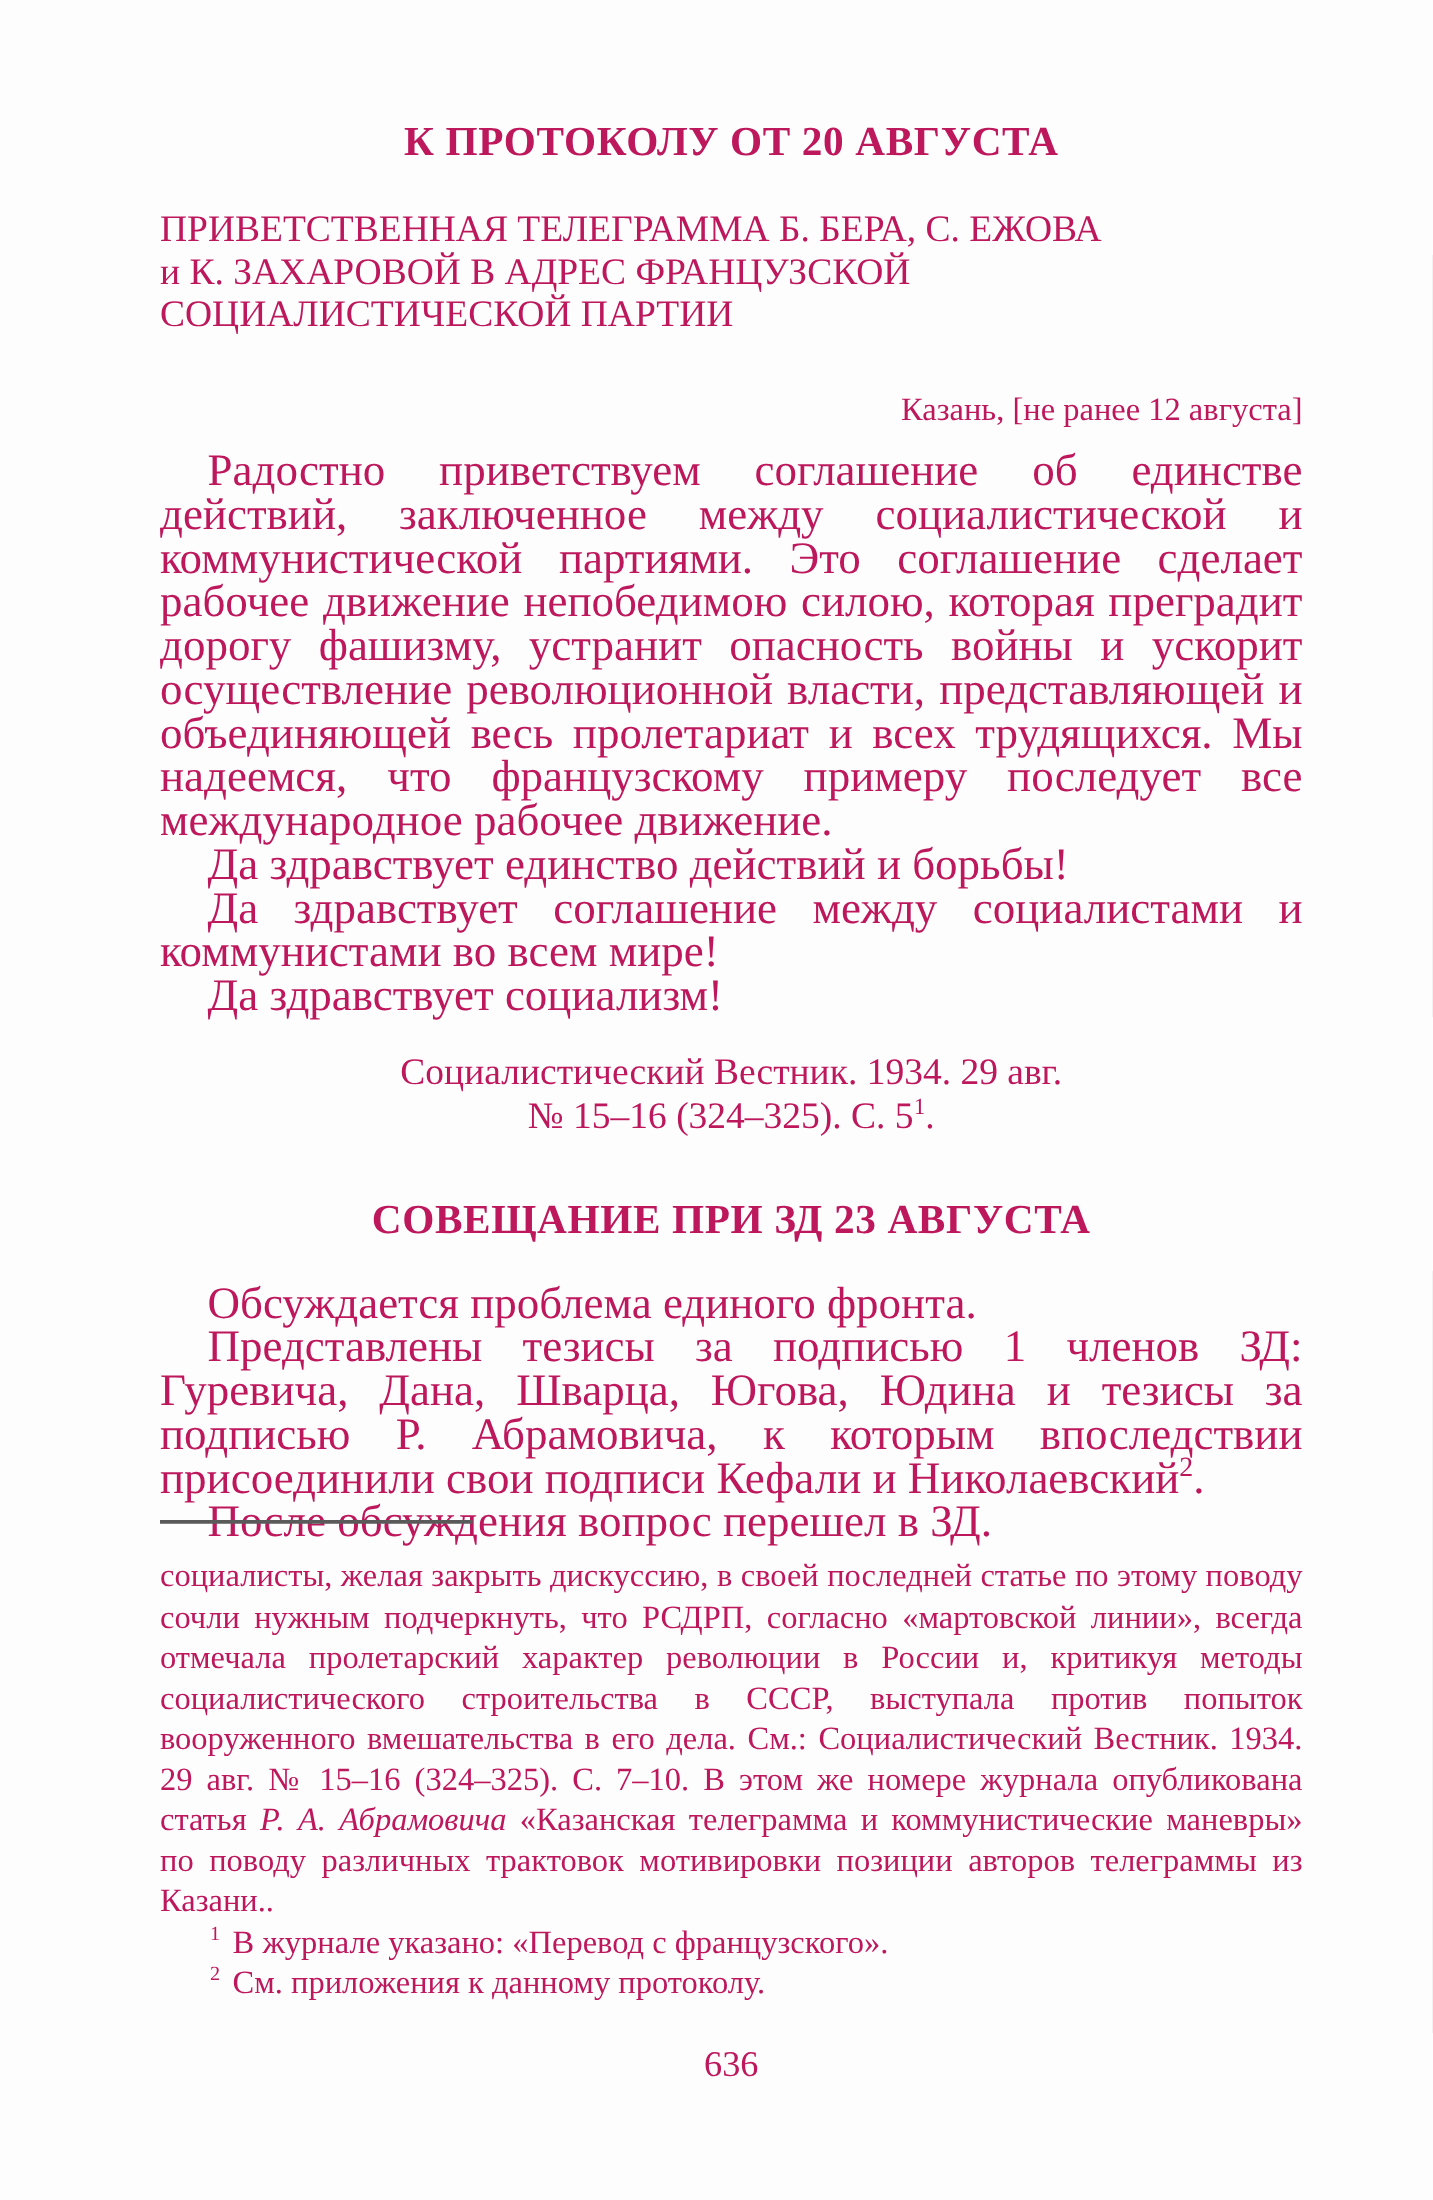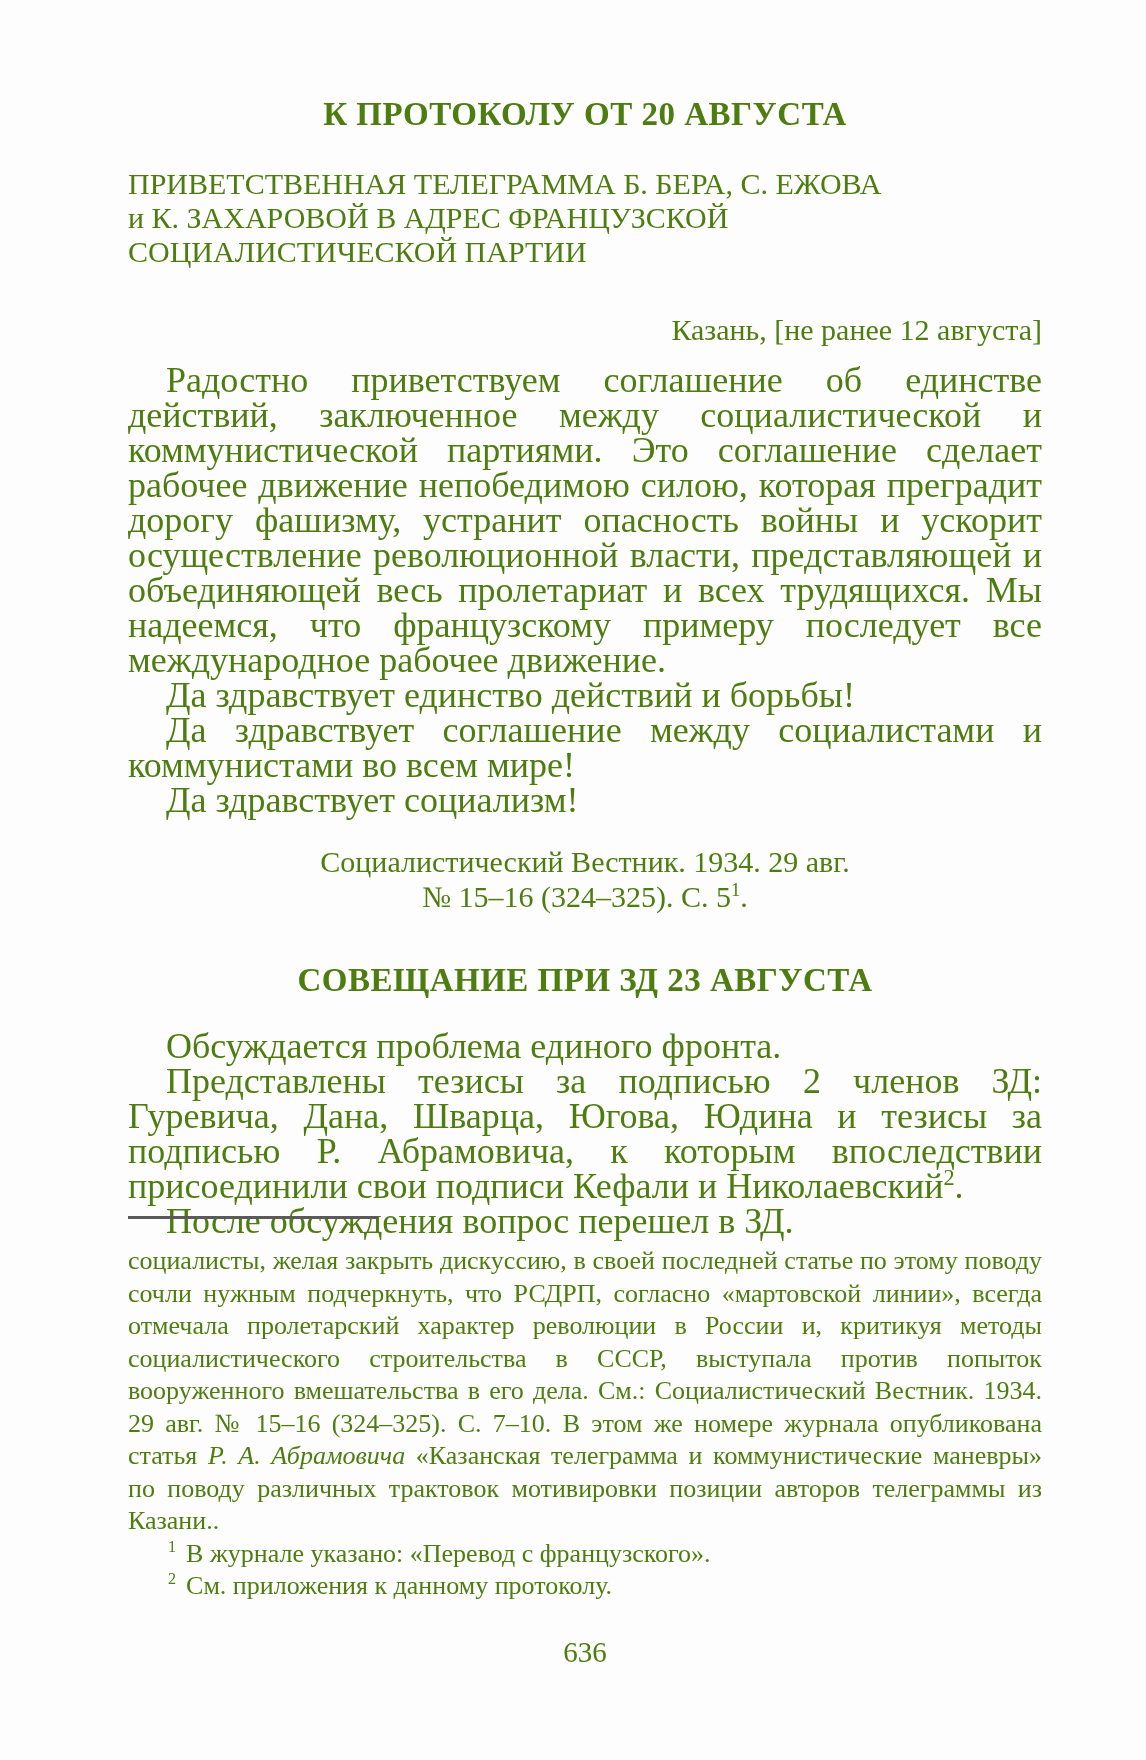--- a/index.html
+++ b/index.html
@@ -2,21 +2,21 @@
 <html lang="ru"><head>
 <meta charset="utf-8">
 <style>
   html, body { margin: 0; padding: 0; background: #e8e8e8; }
   .page {
     position: relative;
     width: 1146px;
     height: 1760px;
     margin: 0 auto;
     background: #fdfdfd;
-    color: #4d7c0f;
+    color: #be185d;
     font-family: "Liberation Serif", "DejaVu Serif", serif;
     overflow: hidden;
   }
   .content {
     position: absolute;
     left: 128px;
     top: 96px;
     width: 914px;
   }
   .kicker {
@@ -28,21 +28,21 @@
   }
   .doc-title {
     margin: 0 0 44px 0;
     font-size: 30px;
     font-weight: normal;
     line-height: 34px;
     text-align: left;
   }
   .dateline {
     margin: 0 0 16px 0;
-    font-size: 30px;
+    font-size: 26px;
     text-align: right;
   }
   p.body {
     margin: 0;
     font-size: 36px;
     line-height: 35px;
     text-align: justify;
   }
   p.body.indent { text-indent: 38px; }
   .citation {
@@ -108,21 +108,21 @@
     <p class="body indent">Радостно приветствуем соглашение об единстве действий, заключенное между социалистической и коммунистической партиями. Это соглашение сделает рабочее движение непобедимою силою, которая преградит дорогу фашизму, устранит опасность войны и ускорит осуществление революционной власти, представляющей и объединяющей весь пролетариат и всех трудящихся. Мы надеемся, что французскому примеру последует все международное рабочее движение.</p>
     <p class="body indent">Да здравствует единство действий и борьбы!</p>
     <p class="body indent">Да здравствует соглашение между социалистами и коммунистами во всем мире!</p>
     <p class="body indent">Да здравствует социализм!</p>
 
     <div class="citation"><span>Социалистический Вестник. 1934. 29 авг.</span><br><span>№ 15–16 (324–325). С. 5</span><sup>1</sup><span>.</span></div>
 
     <h1 class="heading2">СОВЕЩАНИЕ ПРИ ЗД 23 АВГУСТА</h1>
 
     <p class="body indent">Обсуждается проблема единого фронта.</p>
-    <p class="body indent"><span>Представлены тезисы за подписью 2 членов ЗД: Гуревича, Дана, Шварца, Югова, Юдина и тезисы за подписью Р. Абрамовича, к которым впоследствии присоединили свои подписи Кефали и Николаевский</span><sup>2</sup><span>.</span></p>
+    <p class="body indent"><span>Представлены тезисы за подписью 1 членов ЗД: Гуревича, Дана, Шварца, Югова, Юдина и тезисы за подписью Р. Абрамовича, к которым впоследствии присоединили свои подписи Кефали и Николаевский</span><sup>2</sup><span>.</span></p>
     <p class="body indent">После обсуждения вопрос перешел в ЗД.</p>
 
   </div>
 
   <div class="footnotes">
     <div class="fn-rule"></div>
 
     <p class="fn"><span>социалисты, желая закрыть дискуссию, в своей последней статье по этому поводу сочли нужным подчеркнуть, что РСДРП, согласно «мартовской линии», всегда отмечала пролетарский характер революции в России и, критикуя методы социалистического строительства в СССР, выступала против попыток вооруженного вмешательства в его дела. См.: Социалистический Вестник. 1934. 29 авг. № 15–16 (324–325). С. 7–10. В этом же номере журнала опубликована статья </span><span class="fn-italic">Р. А. Абрамовича</span><span> «Казанская телеграмма и коммунистические маневры» по поводу различных трактовок мотивировки позиции авторов телеграммы из Казани..</span></p>
 
     <p class="fn indent"><sup>1</sup><span>В журнале указано: «Перевод с французского».</span></p>

